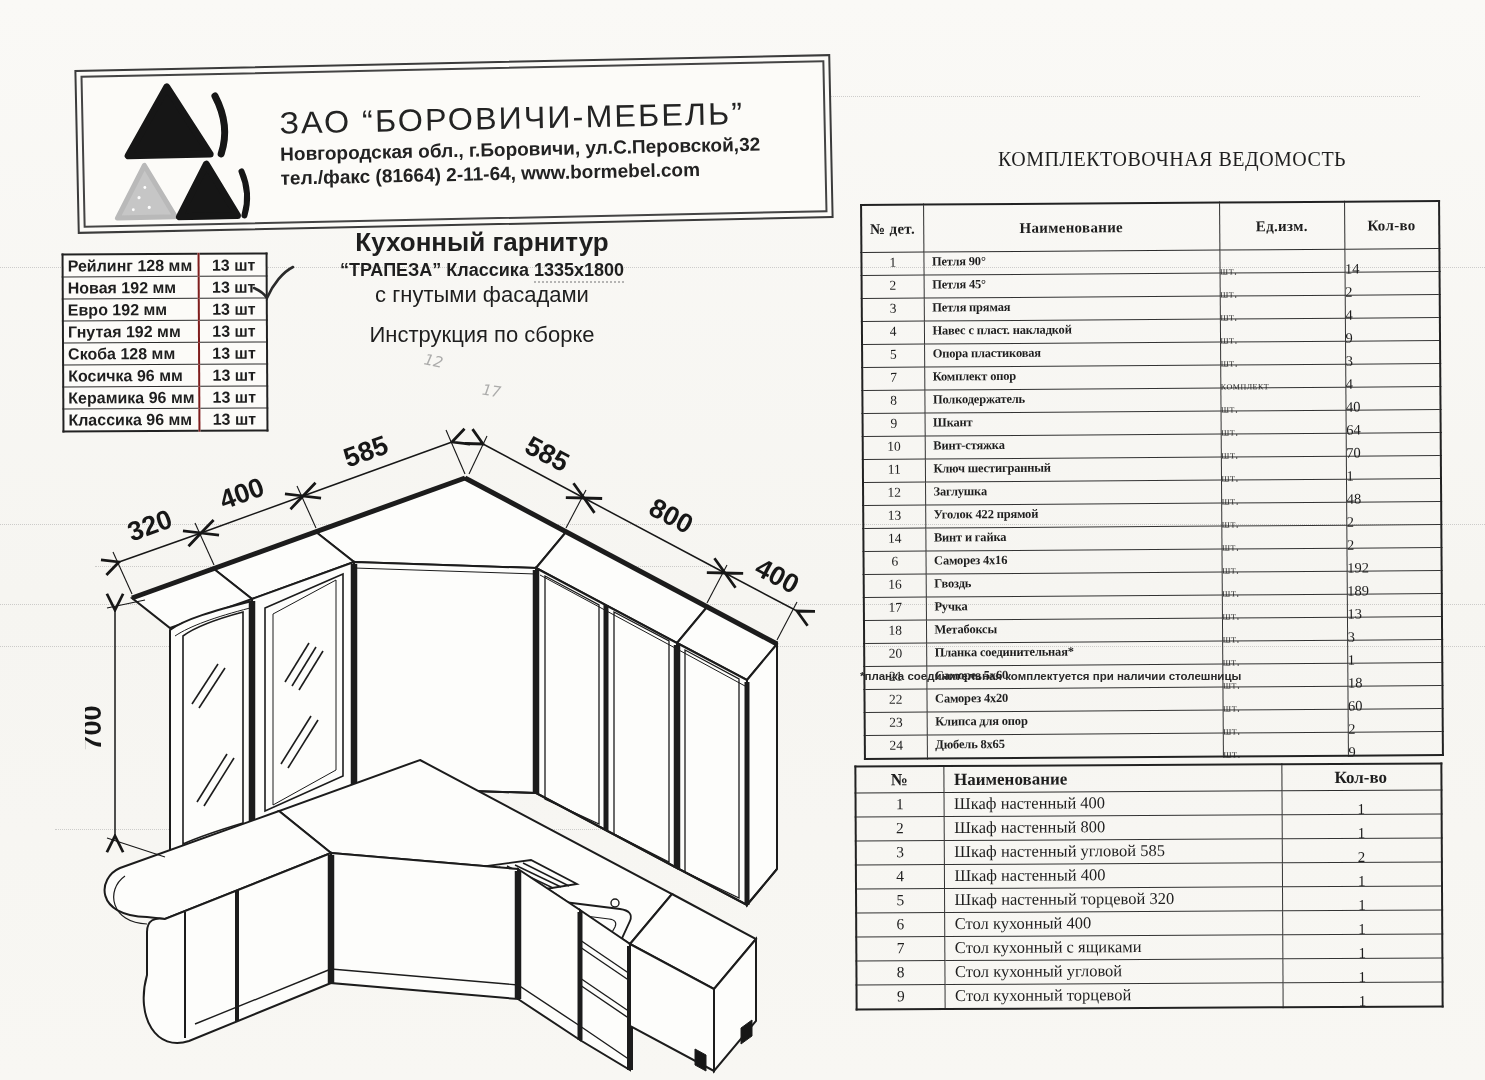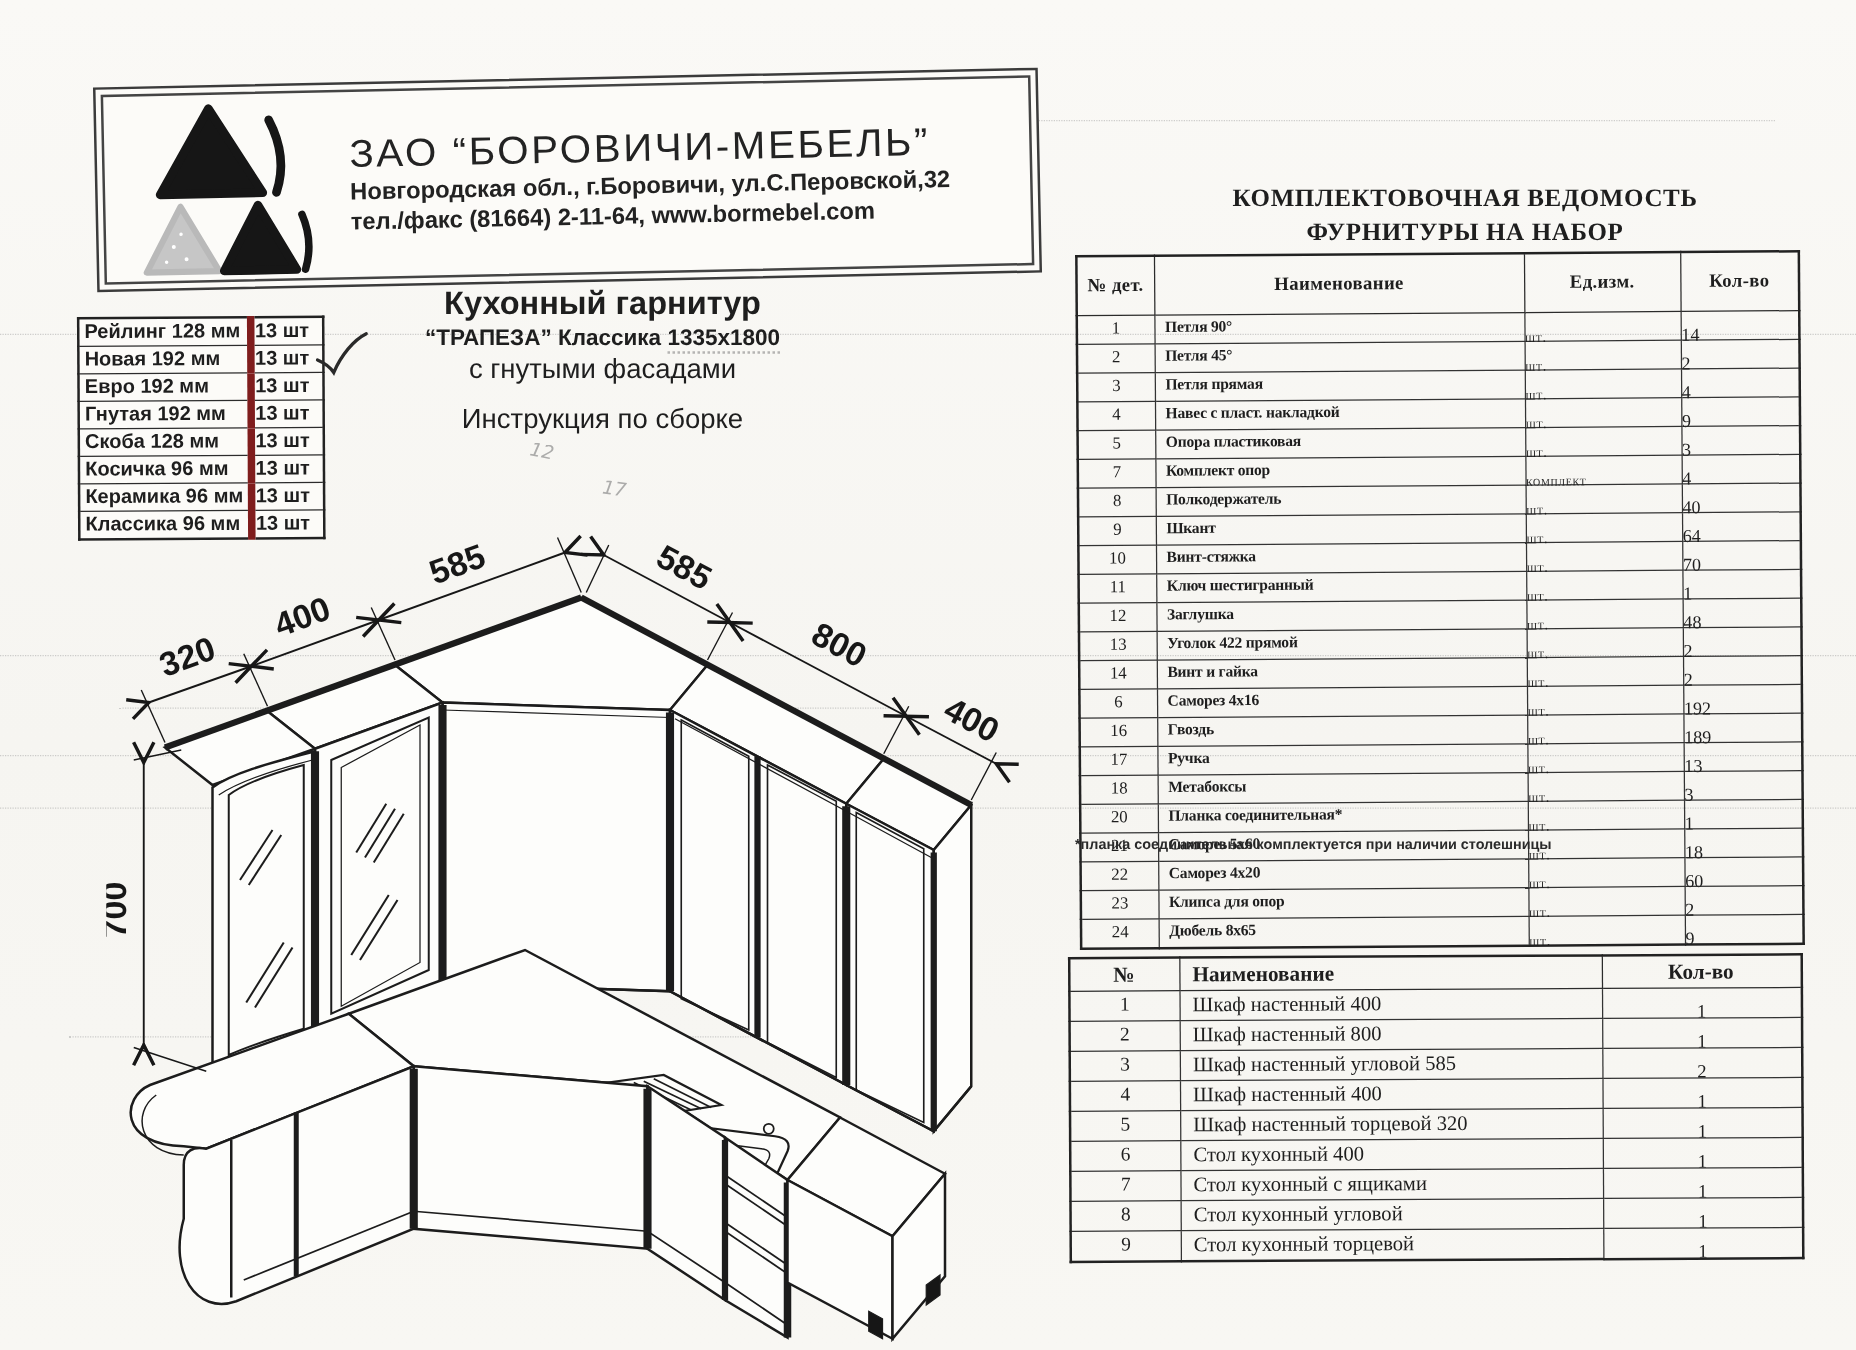--- a/index.html
+++ b/index.html
@@ -21,32 +21,32 @@
   .hdr-text{display:flex;flex-direction:column;gap:2px;}
   .company{font-size:31px;letter-spacing:2px;font-weight:400;color:#232323;
            transform:scaleX(1.04);transform-origin:left;white-space:nowrap;}
   .addr,.phone{font-size:19px;font-weight:bold;color:#222;}
 
   
   .handles{position:absolute;left:62px;top:253px;transform:rotate(-.3deg);}
   .handles table{border-collapse:collapse;border:2px solid #222;background:#fcfbf8;}
   .handles td{border:1.5px solid #2c2c2c;height:21px;padding:0 4px;
               font-size:16px;font-weight:bold;line-height:1;white-space:nowrap;}
-  .handles td.q{width:50px;border-left:6px solid #7f1d1d;text-align:left;padding-left:0;}
+  .handles td.q{width:50px;border-left:2px solid #7f1d1d;text-align:left;padding-left:12px;}
   .check{position:absolute;left:250px;top:264px;}
 
   
   .titleblock{position:absolute;left:266px;top:226px;width:432px;text-align:center;line-height:1.25;}
   .t1{font-size:26px;font-weight:bold;}
   .t2{font-size:18px;font-weight:bold;}
   .t2 .num{border-bottom:2px dotted rgba(125,125,125,.55);padding-bottom:1px;}
   .t3{font-size:22px;font-weight:normal;}
   .t4{font-size:22px;font-weight:400;margin-top:12px;}
   .fit-title{position:absolute;left:892px;top:146px;width:560px;text-align:center;
-             font-family:"Liberation Serif",serif;font-weight:bold;font-size:20px;
+             font-family:"Liberation Serif",serif;font-weight:normal;font-size:20px;
              line-height:1.35;letter-spacing:.5px;}
   .fit{position:absolute;left:862px;top:202px;transform:rotate(-.4deg);}
   .fit table{border-collapse:collapse;table-layout:fixed;width:578px;
              border:2px solid #222;background:transparent;font-family:"Liberation Serif",serif;}
   .fit th{border:1.5px solid #2b2b2b;height:44px;font-size:15px;letter-spacing:.3px;}
   .fit td{border:1px solid #333;height:19px;padding:0;line-height:1;overflow:visible;}
   .fit td.no{text-align:center;font-size:13.5px;vertical-align:top;padding-top:3px;}
   .fit td.nm{font-size:12.5px;font-weight:bold;padding-left:8px;vertical-align:top;padding-top:3px;
              letter-spacing:-.2px;white-space:nowrap;}
   .fit td.un,.fit td.qt{}
@@ -330,21 +330,20 @@
       <text class="dimlbl" text-anchor="middle" transform="translate(68,114) rotate(-20)">320</text>
       <text class="dimlbl" text-anchor="middle" transform="translate(458,42) rotate(28)">585</text>
       <text class="dimlbl" text-anchor="middle" transform="translate(582,104) rotate(28)">800</text>
       <text class="dimlbl" text-anchor="middle" transform="translate(688,164) rotate(28)">400</text>
       <text class="dimlbl" text-anchor="middle" transform="translate(16,308) rotate(-90)">700</text>
     </g>
   </svg>
 
   <div class="fit-title">
     <div>КОМПЛЕКТОВОЧНАЯ ВЕДОМОСТЬ</div>
-    <div>ФУРНИТУРЫ НА НАБОР</div>
   </div>
 
   <div class="fit">
     <table>
       <colgroup>
           <col style="width:62px">
           <col style="width:296px">
           <col style="width:125px">
           <col style="width:95px">
         </colgroup>

